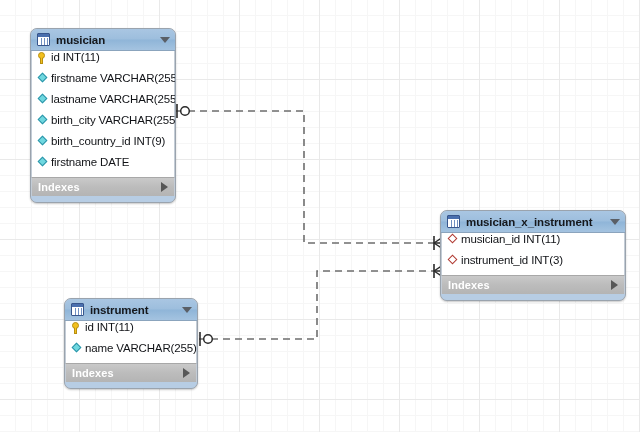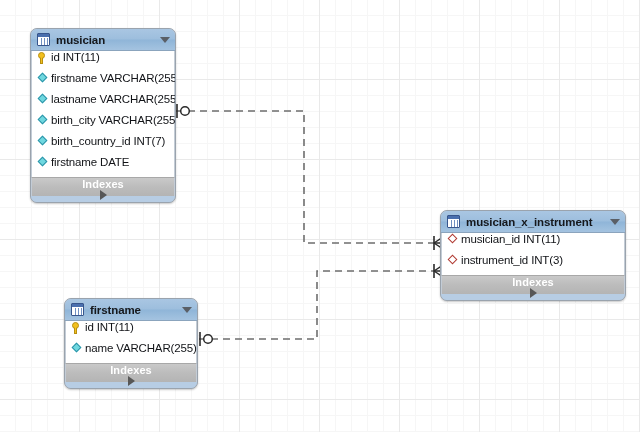--- a/index.html
+++ b/index.html
@@ -167,21 +167,20 @@
   .tbl-footer {
     height: 19px;
     box-sizing: border-box;
     display: flex;
     align-items: center;
     padding: 0 6px 0 6px;
     background: linear-gradient(to bottom, #c9c9c9 0%, #bcbcbc 50%, #b4b4b4 100%);
     border-top: 1px solid #a8a8a8;
     border-left: 1px solid #c3ccd6;
     border-right: 1px solid #c3ccd6;
-    flex-direction: column;
   }
   .footer-label {
     font-size: 11px;
     font-weight: bold;
     color: #ffffff;
     flex: 1 1 auto;
     letter-spacing: 0.1px;
   }
   .footer-caret {
     width: 0; height: 0;
@@ -253,21 +252,21 @@
       <div class="col-row">
         <span class="ic-diamond"></span>
         <span class="col-label">lastname VARCHAR(255)</span>
       </div>
       <div class="col-row">
         <span class="ic-diamond"></span>
         <span class="col-label">birth_city VARCHAR(255)</span>
       </div>
       <div class="col-row">
         <span class="ic-diamond"></span>
-        <span class="col-label">birth_country_id INT(7)</span>
+        <span class="col-label">birth_country_id INT(9)</span>
       </div>
       <div class="col-row">
         <span class="ic-diamond"></span>
         <span class="col-label">firstname DATE</span>
       </div>
     </div>
     <div class="tbl-footer">
       <span class="footer-label">Indexes</span>
       <span class="footer-caret"></span>
     </div>
@@ -293,21 +292,21 @@
     <div class="tbl-footer">
       <span class="footer-label">Indexes</span>
       <span class="footer-caret"></span>
     </div>
     <div class="tbl-bottom"></div>
   </div>
 
   <div class="table-node" style="left:64px; top:298px; width:134px;">
     <div class="tbl-header">
       <span class="tbl-icon"></span>
-      <span class="tbl-title">firstname</span>
+      <span class="tbl-title">instrument</span>
       <span class="tbl-caret"></span>
     </div>
     <div class="tbl-cols">
       <div class="col-row">
         <span class="ic-key"></span>
         <span class="col-label">id INT(11)</span>
       </div>
       <div class="col-row">
         <span class="ic-diamond"></span>
         <span class="col-label">name VARCHAR(255)</span>

